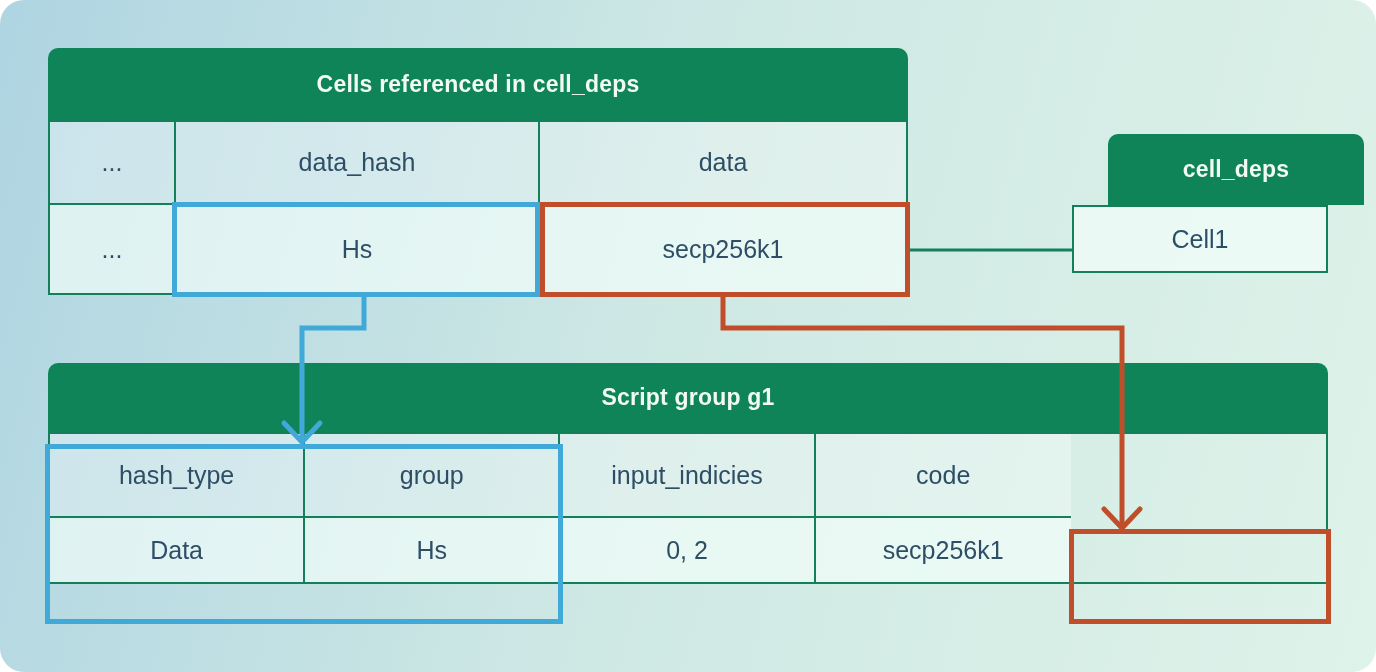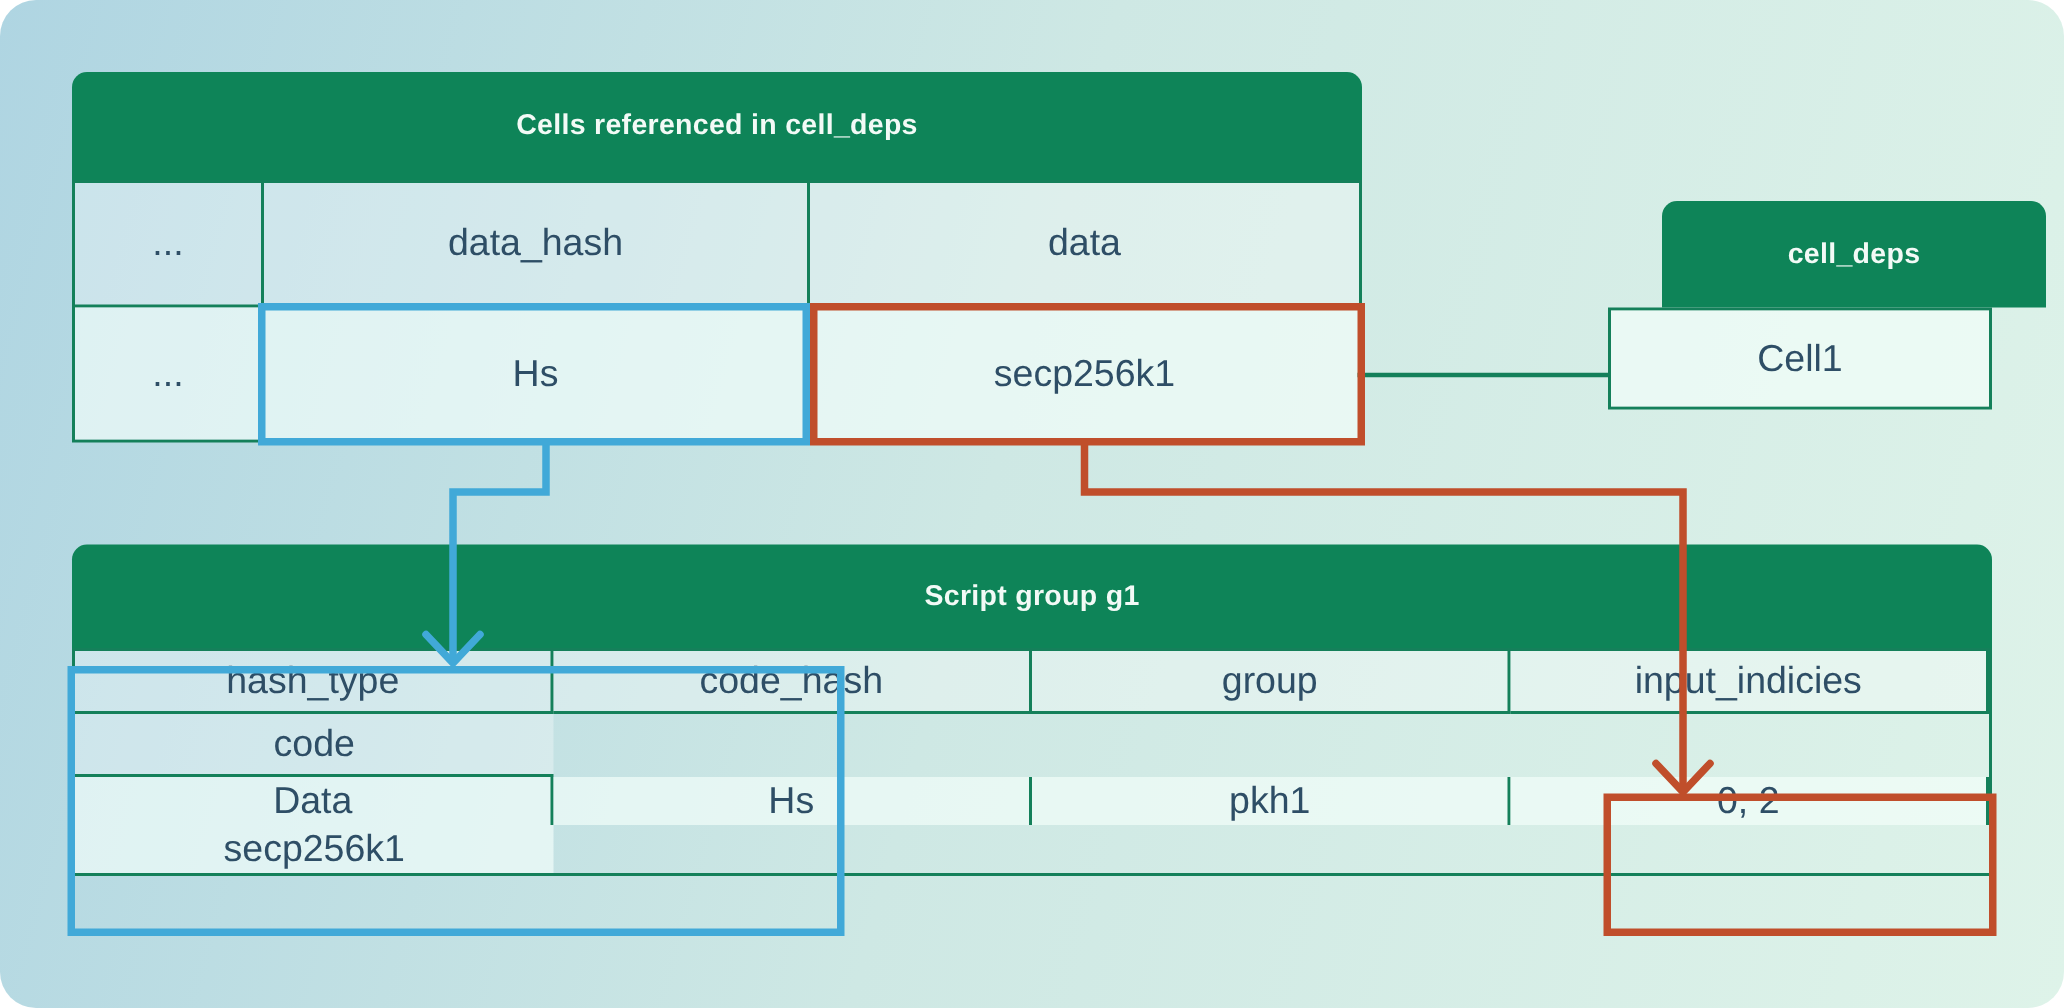--- a/index.html
+++ b/index.html
@@ -28,28 +28,28 @@
     overflow:hidden;
     background:linear-gradient(105deg, var(--c-bg1) 0%, var(--c-bg2) 48%, var(--c-bg3) 100%);
   }
   .tbl{ position:absolute; z-index:1; }
   .tbl-header{
     width:100%;
     background:var(--c-green);
     border-radius:10px 10px 0 0;
     display:flex; align-items:center; justify-content:center;
     color:var(--c-header-text);
-    font-weight:bold; font-size:19px;
+    font-weight:bold; font-size:23px;
     letter-spacing:.2px;
   }
   .tbl-body{ border:2px solid var(--c-border); }
   .row{ display:grid; }
   .cols-a{ grid-template-columns:126px 364px 1fr; }
   .cols-b{ grid-template-columns:1fr; }
-  .cols-c{ grid-template-columns:repeat(4,1fr); }
+  .cols-c{ grid-template-columns:repeat(5,1fr); }
   .cell{
     display:flex; align-items:center; justify-content:center;
     font-size:25px; color:var(--c-text);
     border-right:2px solid var(--c-border);
   }
   .cell:last-child{ border-right:none; }
   .row-border .cell{ border-bottom:2px solid var(--c-border); }
   .label-row .cell{ background:var(--c-label-fill); }
   .value-row .cell{ background:var(--c-value-fill); }
   .h72{ height:72px; } .h71{ height:71px;margin-left:36px; } .h69{ height:69px; }
@@ -107,29 +107,27 @@
         <div class="cell">Cell1</div>
       </div>
     </div>
   </div>
 
   <div class="tbl" style="left:48px; top:363px; width:1280px;">
     <div class="tbl-header h69">Script group g1</div>
     <div class="tbl-body">
       <div class="row cols-c label-row row-border r84">
         <div class="cell">hash_type</div>
-        <div class="cell">code_hash</div>
         <div class="cell">group</div>
         <div class="cell">input_indicies</div>
         <div class="cell">code</div>
       </div>
       <div class="row cols-c value-row r86">
         <div class="cell">Data</div>
         <div class="cell">Hs</div>
-        <div class="cell">pkh1</div>
         <div class="cell">0, 2</div>
         <div class="cell">secp256k1</div>
       </div>
     </div>
   </div>
 
   <div class="hl-box hl-blue" style="left:172px; top:202px; width:368px; height:95px;"></div>
   <div class="hl-box hl-red" style="left:540px; top:202px; width:370px; height:95px;"></div>
   <div class="hl-box hl-blue" style="left:45px; top:444px; width:518px; height:180px;"></div>
   <div class="hl-box hl-red" style="left:1069px; top:529px; width:262px; height:95px;"></div>

